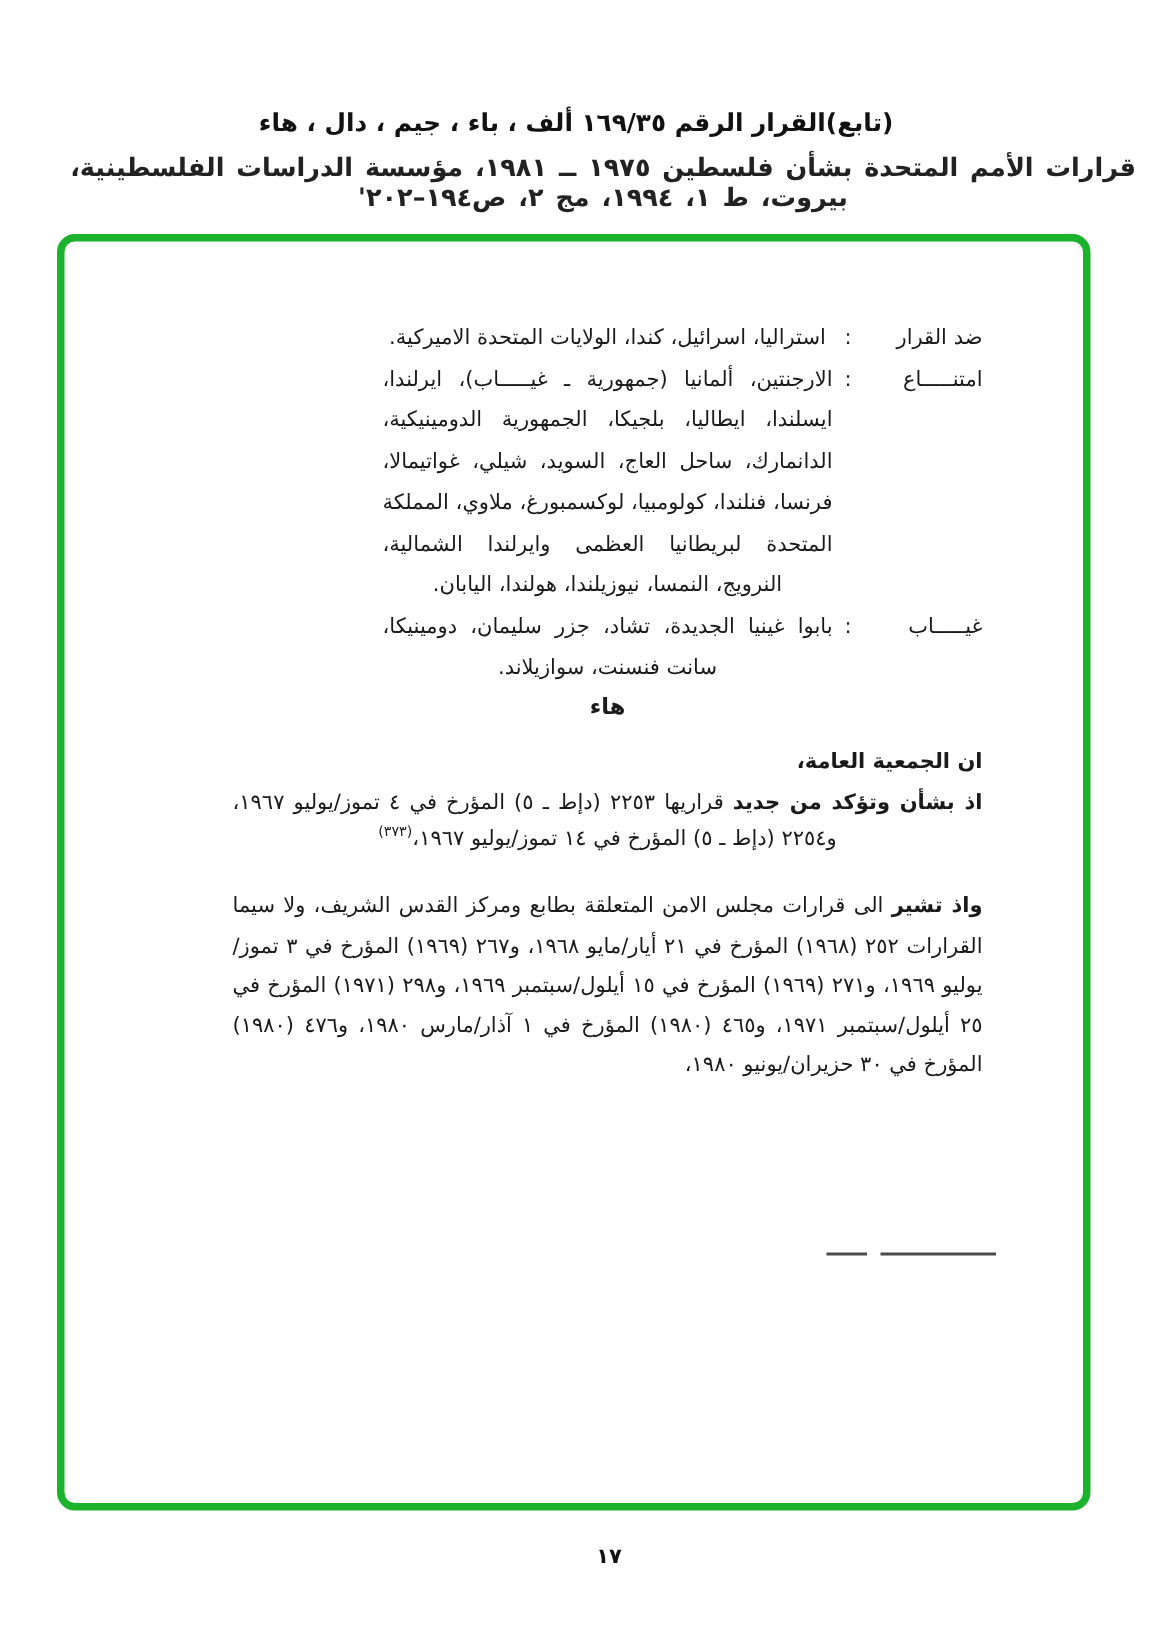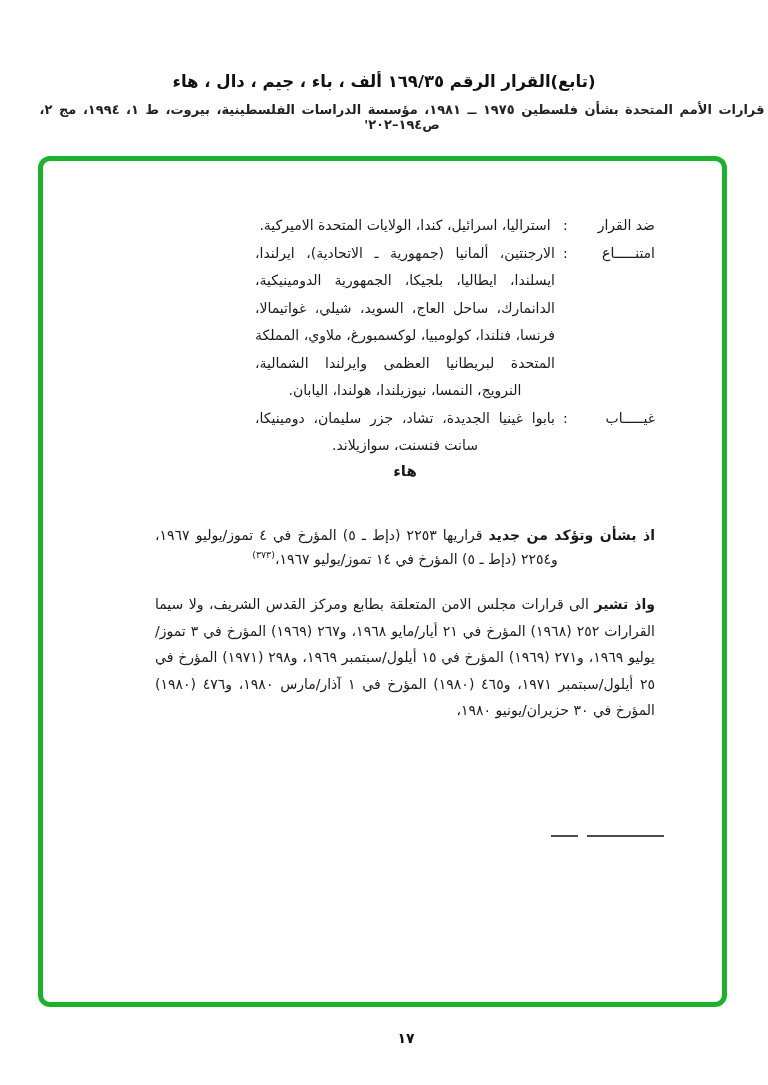--- a/index.html
+++ b/index.html
@@ -12,21 +12,21 @@
     background: #ffffff;
     font-family: "DejaVu Sans", sans-serif;
     color: #1a1a1a;
     direction: rtl;
     overflow: hidden;
     border-radius: 23px;
   }
   
   .header { position: absolute; top: 72px; left: 0; right: 0; text-align: center; }
   .doc-title { font-size: 16.5px; font-weight: bold; color: #111; }
-  .doc-source { margin-top: 11px; font-size: 13px; font-weight: bold; color: #222; word-spacing: 2px; margin-left: 36px; }
+  .doc-source { margin-top: 11px; font-size: 17px; font-weight: bold; color: #222; word-spacing: 2px; margin-left: 36px; }
   
   .frame {
     position: absolute;
     top: 156px; left: 38px;
     width: 689px; height: 851px;
     border: 5px solid #1cb32c;
     border-radius: 12px;
   }
   
   .content {
@@ -122,35 +122,36 @@
             <span>:</span>
           </div>
           <div class="vote-text">استراليا، اسرائيل، كندا، الولايات المتحدة الاميركية.</div>
         </div>
 
         <div class="vote-row">
           <div class="vote-label-cell">
             <span>امتنـــــاع</span>
             <span>:</span>
           </div>
-          <div class="vote-text">الارجنتين، ألمانيا (جمهورية ـ الاتحادية)، ايرلندا، ايسلندا، ايطاليا، بلجيكا، الجمهورية الدومينيكية، الدانمارك، ساحل العاج، السويد، شيلي، غواتيمالا، فرنسا، فنلندا، كولومبيا، لوكسمبورغ، ملاوي، المملكة المتحدة لبريطانيا العظمى وايرلندا الشمالية، النرويج، النمسا، نيوزيلندا، هولندا، اليابان.</div>
+          <div class="vote-text">الارجنتين، ألمانيا (جمهورية ـ غيـــــاب)، ايرلندا، ايسلندا، ايطاليا، بلجيكا، الجمهورية الدومينيكية، الدانمارك، ساحل العاج، السويد، شيلي، غواتيمالا، فرنسا، فنلندا، كولومبيا، لوكسمبورغ، ملاوي، المملكة المتحدة لبريطانيا العظمى وايرلندا الشمالية، النرويج، النمسا، نيوزيلندا، هولندا، اليابان.</div>
         </div>
 
         <div class="vote-row">
           <div class="vote-label-cell">
             <span>غيـــــاب</span>
             <span>:</span>
           </div>
           <div class="vote-text">بابوا غينيا الجديدة، تشاد، جزر سليمان، دومينيكا، سانت فنسنت، سوازيلاند.</div>
         </div>
 
       </div>
 
       <div class="section-heading">هاء</div>
 
+      <div class="preamble-intro">ان الجمعية العامة،</div>
 
       <p class="para para-1"><span class="lead">اذ بشأن وتؤكد من جديد</span><span> قراريها ٢٢٥٣ (دإط ـ ٥) المؤرخ في ٤ تموز/يوليو ١٩٦٧، و٢٢٥٤ (دإط ـ ٥) المؤرخ في ١٤ تموز/يوليو ١٩٦٧،</span><sup class="fn-ref">(٣٧٣)</sup></p>
 
       <p class="para para-2"><span class="lead">واذ تشير</span><span> الى قرارات مجلس الامن المتعلقة بطابع ومركز القدس الشريف، ولا سيما القرارات ٢٥٢ (١٩٦٨) المؤرخ في ٢١ أيار/مايو ١٩٦٨، و٢٦٧ (١٩٦٩) المؤرخ في ٣ تموز/يوليو ١٩٦٩، و٢٧١ (١٩٦٩) المؤرخ في ١٥ أيلول/سبتمبر ١٩٦٩، و٢٩٨ (١٩٧١) المؤرخ في ٢٥ أيلول/سبتمبر ١٩٧١، و٤٦٥ (١٩٨٠) المؤرخ في ١ آذار/مارس ١٩٨٠، و٤٧٦ (١٩٨٠) المؤرخ في ٣٠ حزيران/يونيو ١٩٨٠،</span></p>
 
       <div class="footnote-rule">
         <div class="rule-seg seg-long"></div>
         <div class="rule-seg seg-short"></div>
       </div>
 

